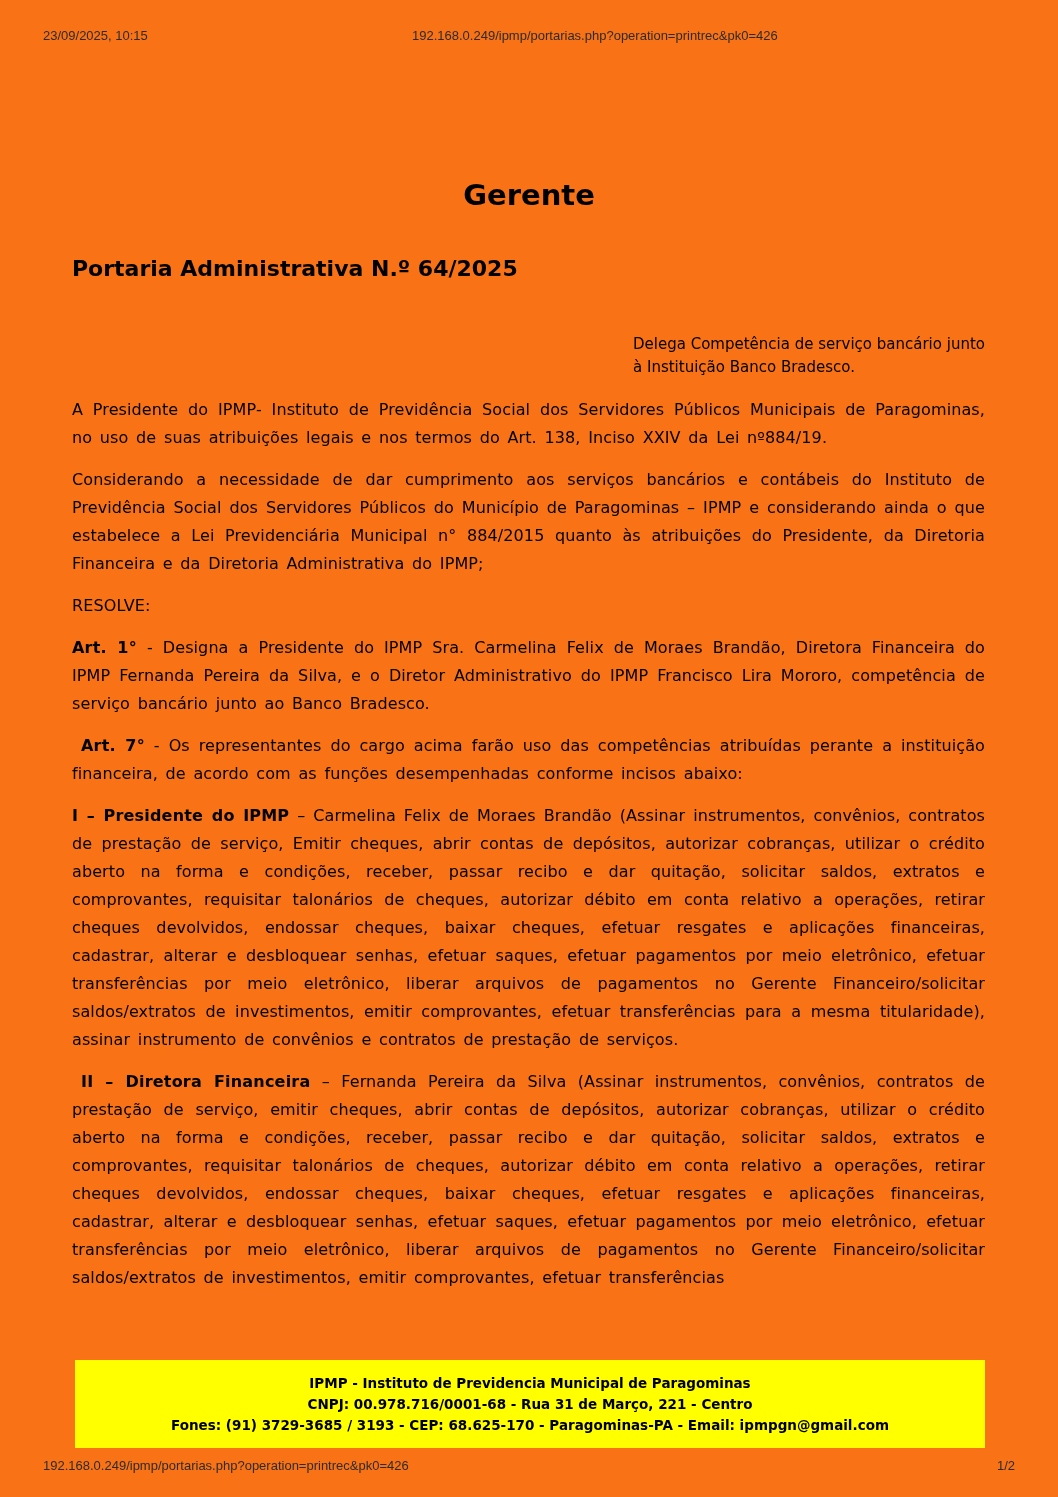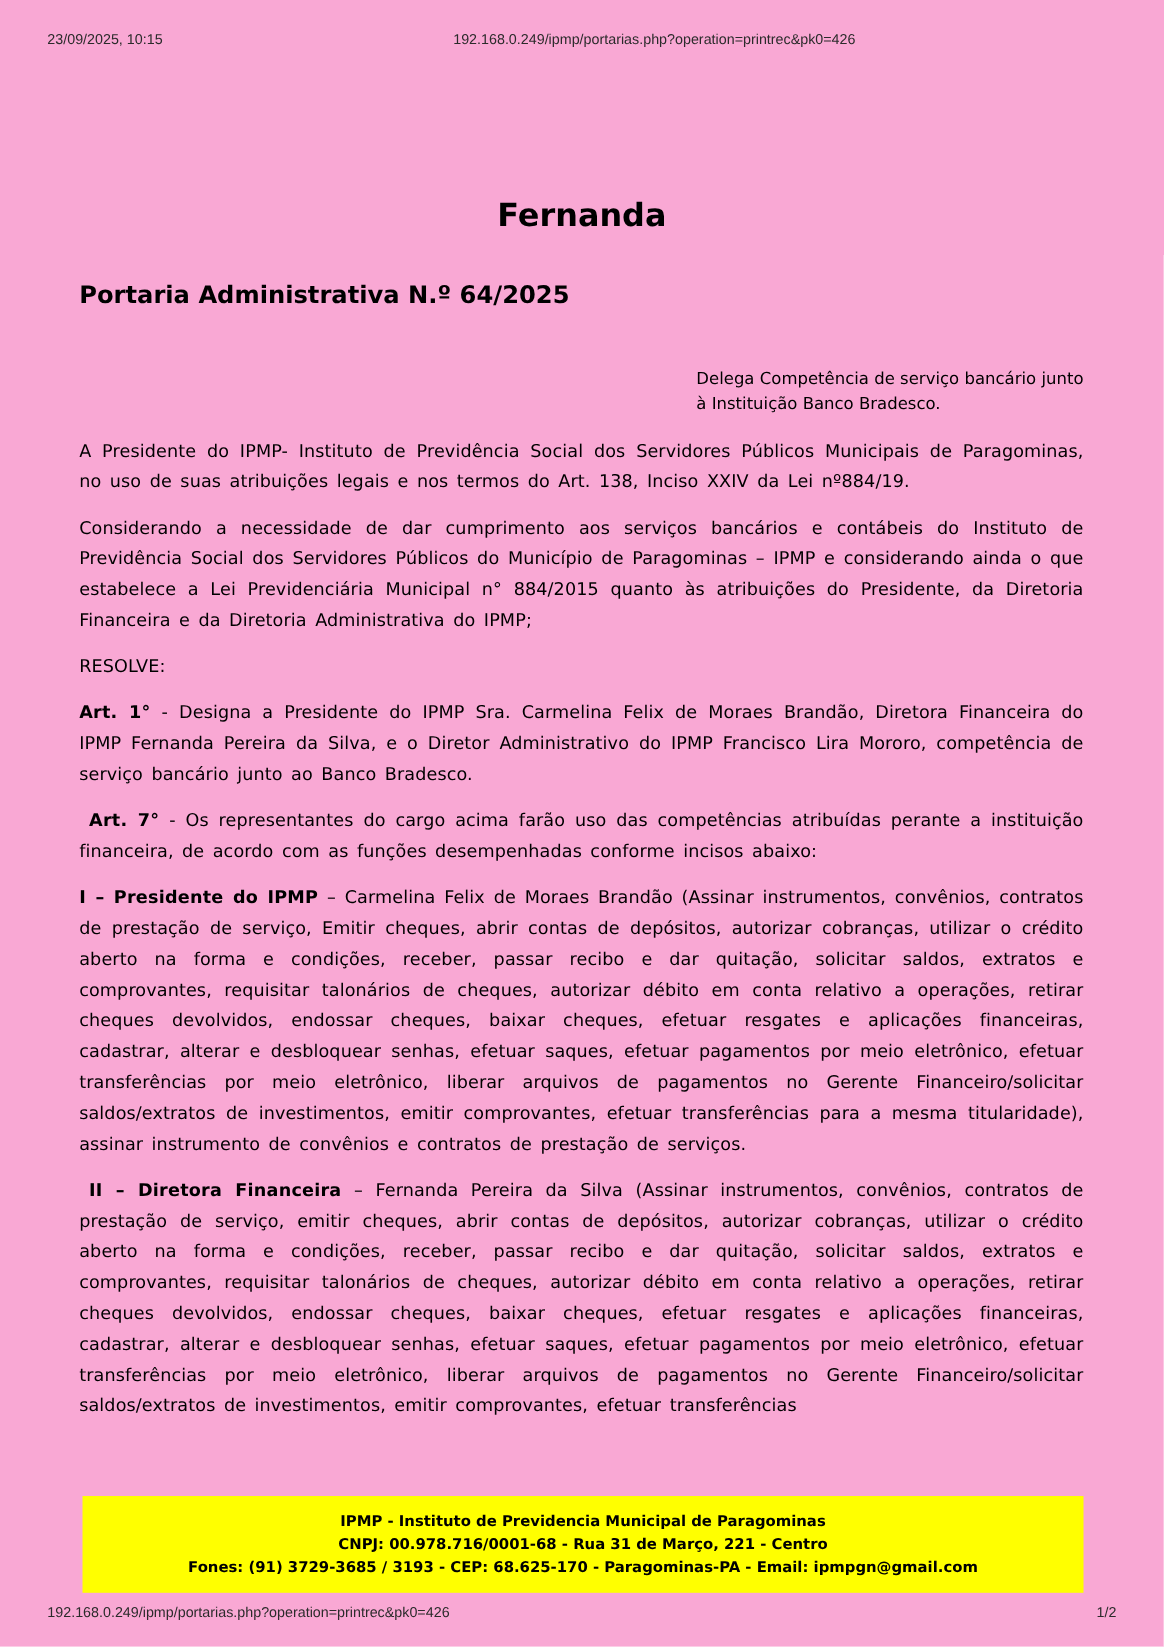--- a/index.html
+++ b/index.html
@@ -1,21 +1,21 @@
 <!DOCTYPE html>
 <html><head>
 <meta charset="utf-8">
 <style>
   * { margin: 0; padding: 0; box-sizing: border-box; }
   html, body { background: #ffffff; }
   .page {
     position: relative;
     width: 1058px;
     height: 1497px;
-    background: #f9a8d4;
+    background: #f97316;
     font-family: "DejaVu Sans", sans-serif;
     color: #000000;
     overflow: hidden;
   }
 
   
   .print-header {
     position: absolute;
     top: 28px; left: 43px; right: 43px;
     font-family: "Liberation Sans", sans-serif;
@@ -113,21 +113,21 @@
 <body>
 
 <div class="page">
 
   <div class="print-header">
     <span class="date">23/09/2025, 10:15</span>
     <span class="url">192.168.0.249/ipmp/portarias.php?operation=printrec&amp;pk0=426</span>
   </div>
 
 
-  <div class="doc-title">Fernanda</div>
+  <div class="doc-title">Gerente</div>
 
   <div class="doc-body">
 
     <div class="doc-subtitle">Portaria Administrativa N.º 64/2025</div>
 
     <div class="summary">Delega Competência de serviço bancário junto à Instituição Banco Bradesco.</div>
 
     <p class="para">A Presidente do IPMP- Instituto de Previdência Social dos Servidores Públicos Municipais de Paragominas, no uso de suas atribuições legais e nos termos do Art. 138, Inciso XXIV da Lei nº884/19.</p>
 
     <p class="para">Considerando a necessidade de dar cumprimento aos serviços bancários e contábeis do Instituto de Previdência Social dos Servidores Públicos do Município de Paragominas – IPMP e considerando ainda o que estabelece a Lei Previdenciária Municipal n° 884/2015 quanto às atribuições do Presidente, da Diretoria Financeira e da Diretoria Administrativa do IPMP;</p>

